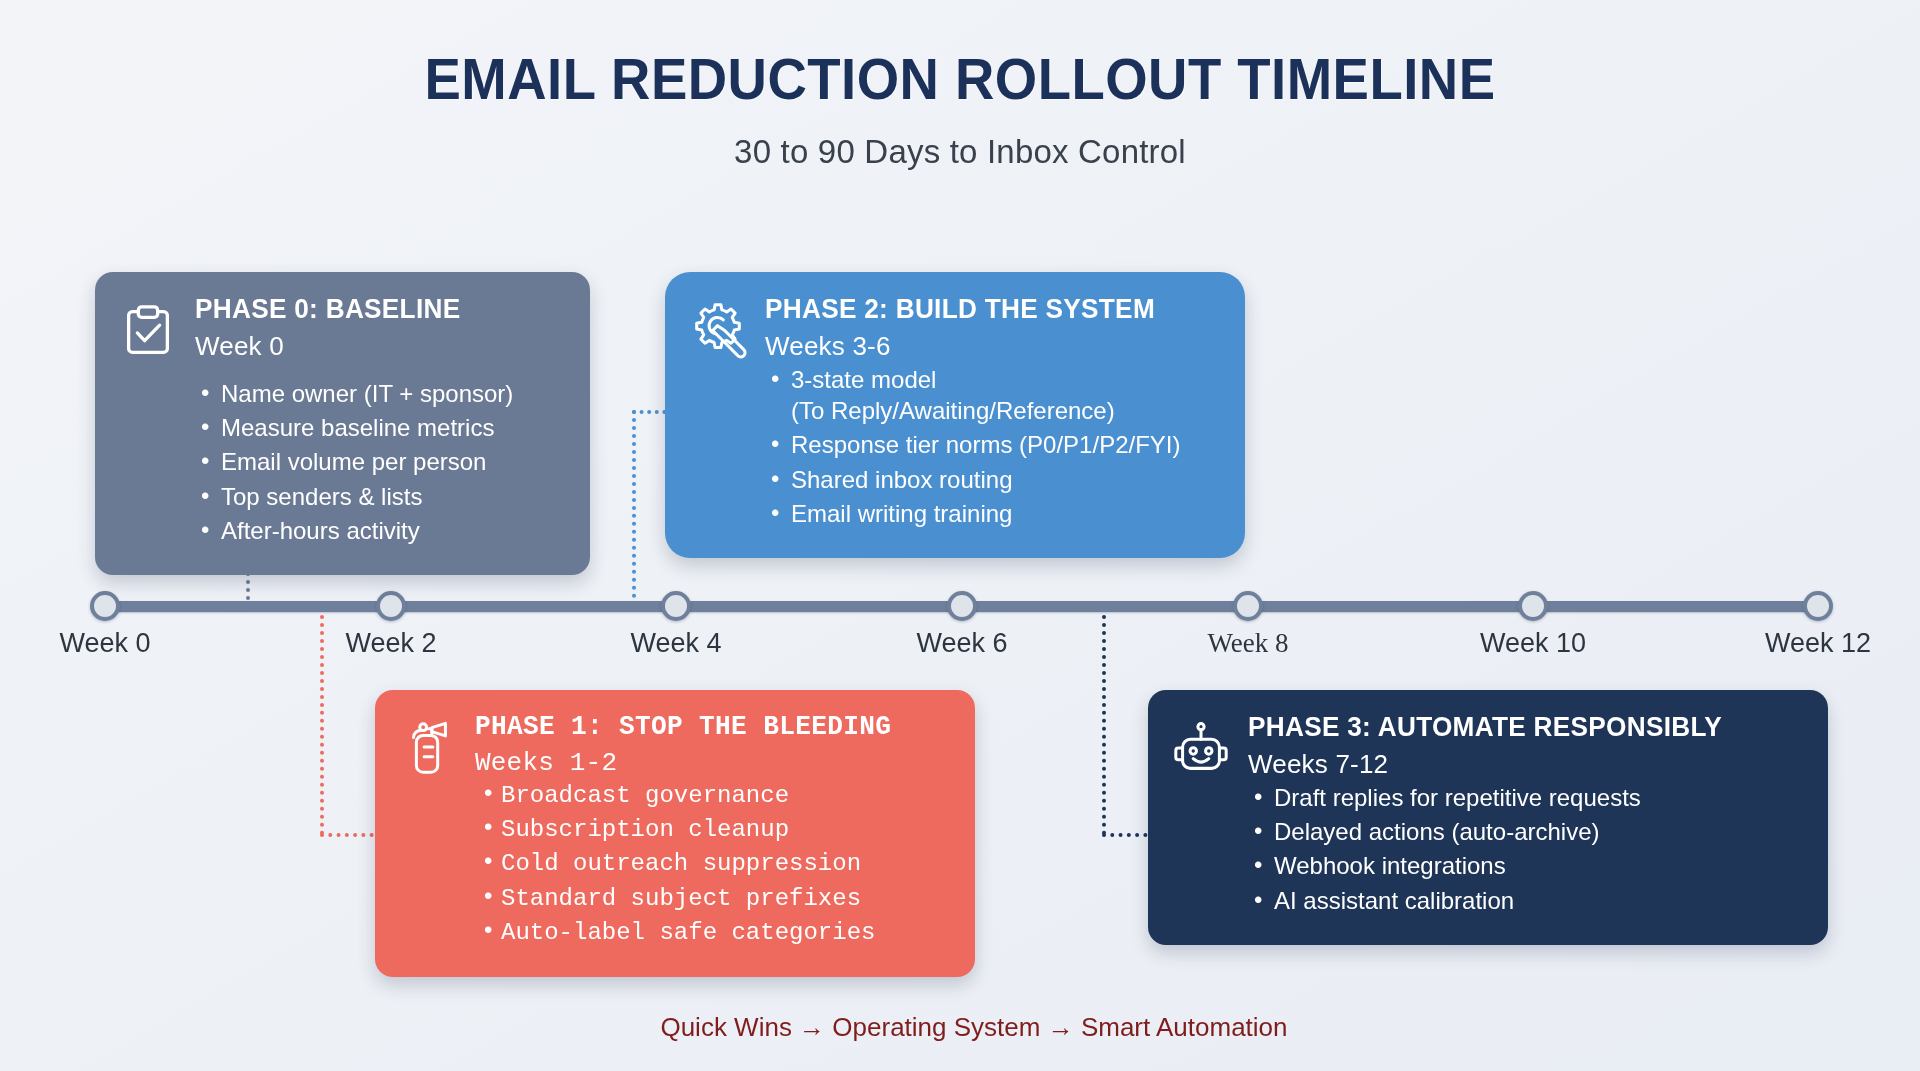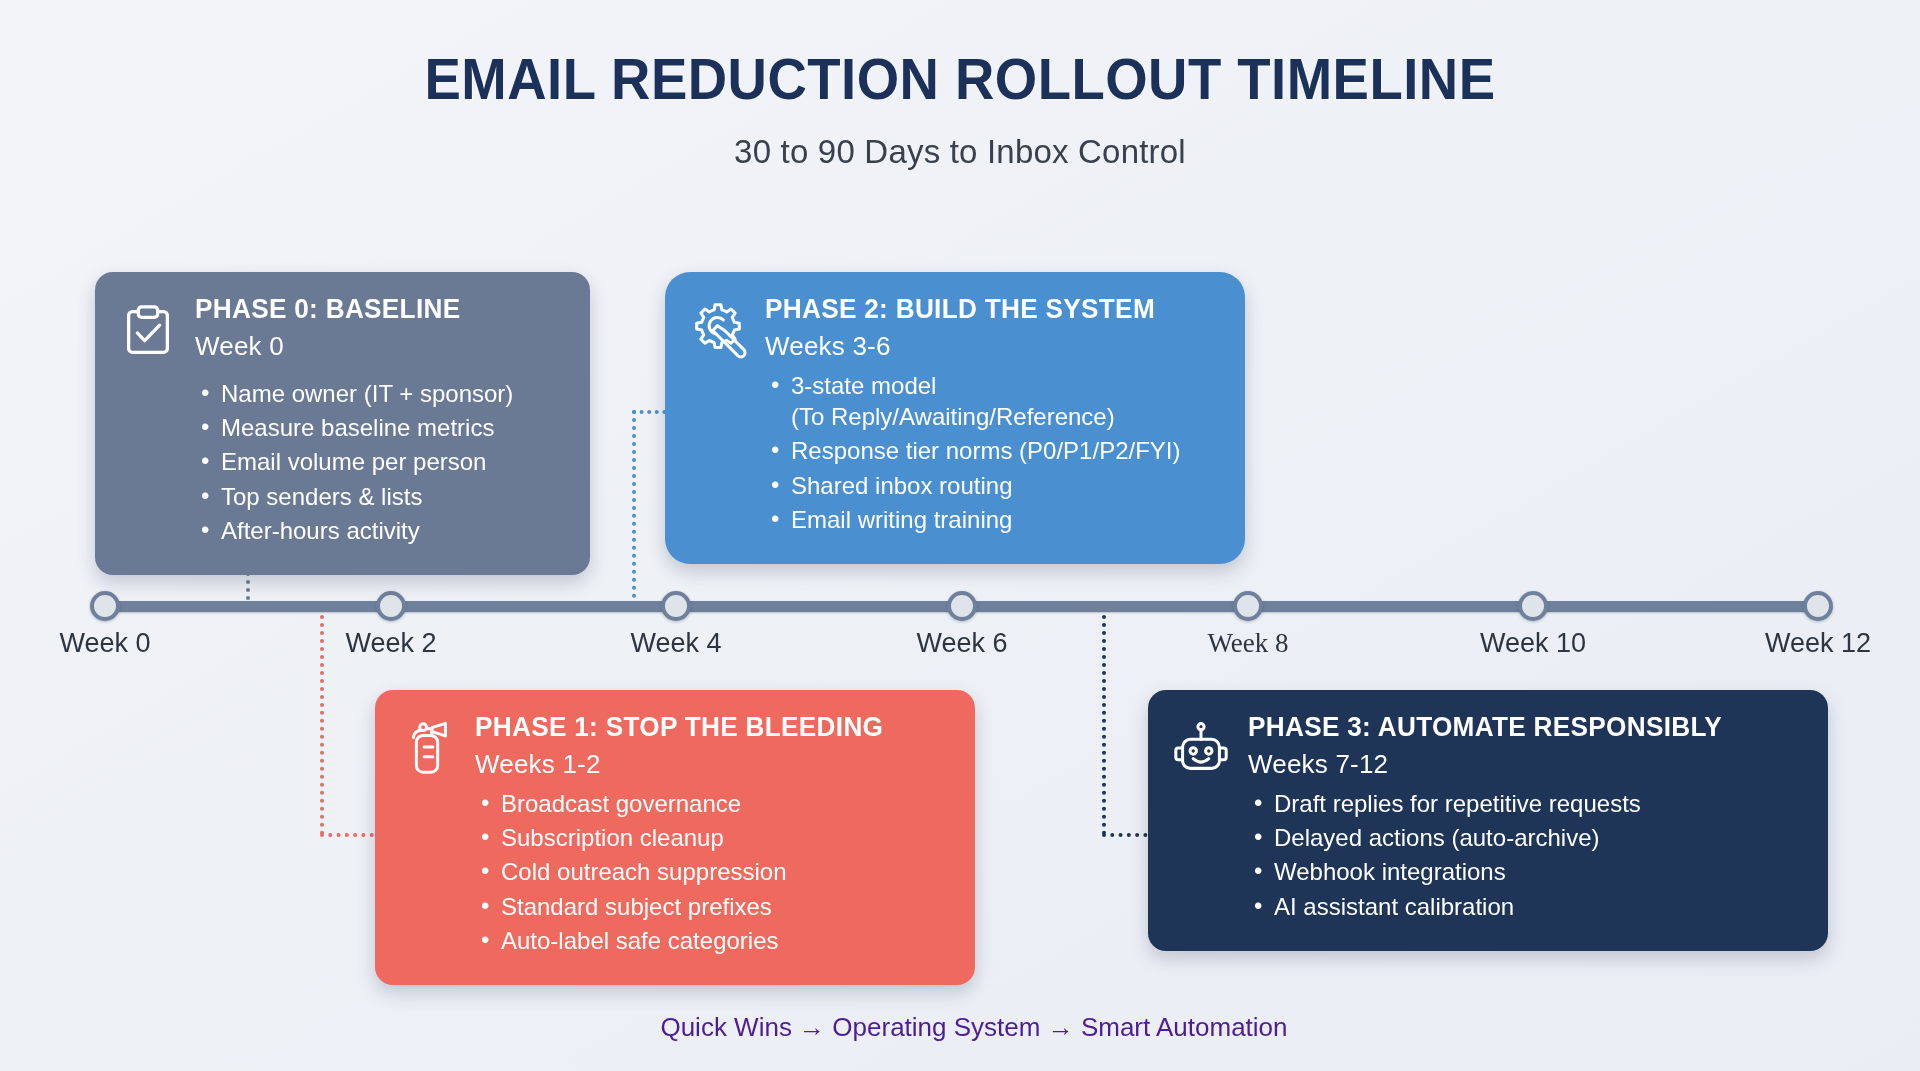--- a/index.html
+++ b/index.html
@@ -85,51 +85,51 @@
     transform:scaleX(0.97);
     transform-origin:left center;
     white-space:nowrap;
   }
   .card-weeks {
     font-size:26px;
     font-weight:400;
     margin-top:6px;
     letter-spacing:0.2px;
   }
-  .card-list { list-style:none; margin-top:8px; }
+  .card-list { list-style:none; margin-top:2px; }
   .card-list li {
     font-size:24px;
     line-height:1.30;
     padding-left:26px;
     position:relative;
     margin-bottom:3px;
     white-space:pre-line;
   }
   .card-list li::before {
     content:"\2022";
     position:absolute;
     left:6px; top:-1px;
     font-size:24px;
   }
 
   #card-phase0 { left:95px;  top:272px; width:495px; }
   #card-phase2 { left:665px; top:272px; width:580px;border-radius:25px; }
-  #card-phase1 { left:375px; top:690px; width:600px; }
+  #card-phase1 { left:375px; top:690px; width:600px;font-family:Liberation Mono, monospace; }
   #card-phase3 { left:1148px;top:690px; width:680px; }
 
   #card-phase0 .card-list { margin-top:16px; }
 
   
   #footer-note {
     position:absolute;
     left:0; top:1012px;
     width:1920px;
     text-align:center;
     font-size:26px;
-    color:#4c1d95;
+    color:#7f1d1d;
     padding-left:28px;
   }
 </style>
 </head>
 <body>
 
 <div id="header">
   <div id="page-title">EMAIL REDUCTION ROLLOUT TIMELINE</div>
   <div id="page-subtitle">30 to 90 Days to Inbox Control</div>
 </div>

